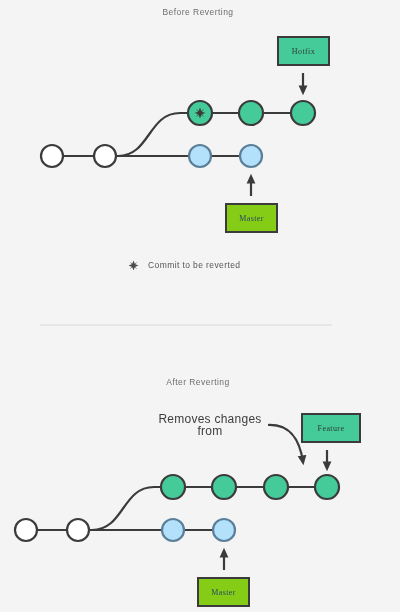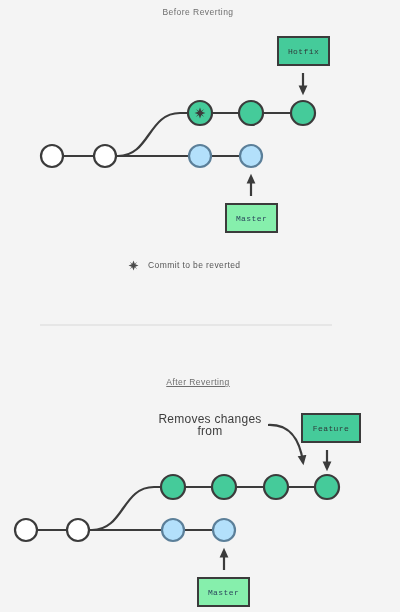--- a/index.html
+++ b/index.html
@@ -29,36 +29,36 @@
   .section-title {
     position: absolute;
     width: 396px;
     text-align: center;
     font-size: 8.5px;
     letter-spacing: 0.45px;
     color: #6d6d6d;
     font-family: "Liberation Sans", sans-serif;
   }
   #title-before { top: 7px; }
-  #title-after  { top: 377px; text-decoration: underline; }
+  #title-after  { top: 377px; }
 
   .tag-box {
     position: absolute;
     box-sizing: border-box;
     border: 2px solid #3b3b3b;
     display: flex;
     align-items: center;
     justify-content: center;
     font-size: 8px;
     letter-spacing: 0.4px;
     color: #2f3b3b;
-    font-family: Liberation Mono, monospace;
+    font-family: Liberation Serif, serif;
   }
   .tag-green { background: #45cb9a; }
-  .tag-blue  { background: #86efac; color: #2c4a5e; }
+  .tag-blue  { background: #84cc16; color: #2c4a5e; }
 
   #tag-hotfix  { left: 277px; top: 36px;  width: 53px; height: 30px; }
   #tag-master-1{ left: 225px; top: 203px; width: 53px; height: 30px; }
   #tag-feature { left: 301px; top: 413px; width: 60px; height: 30px; }
   #tag-master-2{ left: 197px; top: 577px; width: 53px; height: 30px; }
 
   .legend-row {
     position: absolute;
     left: 128px;
     top: 260px;

